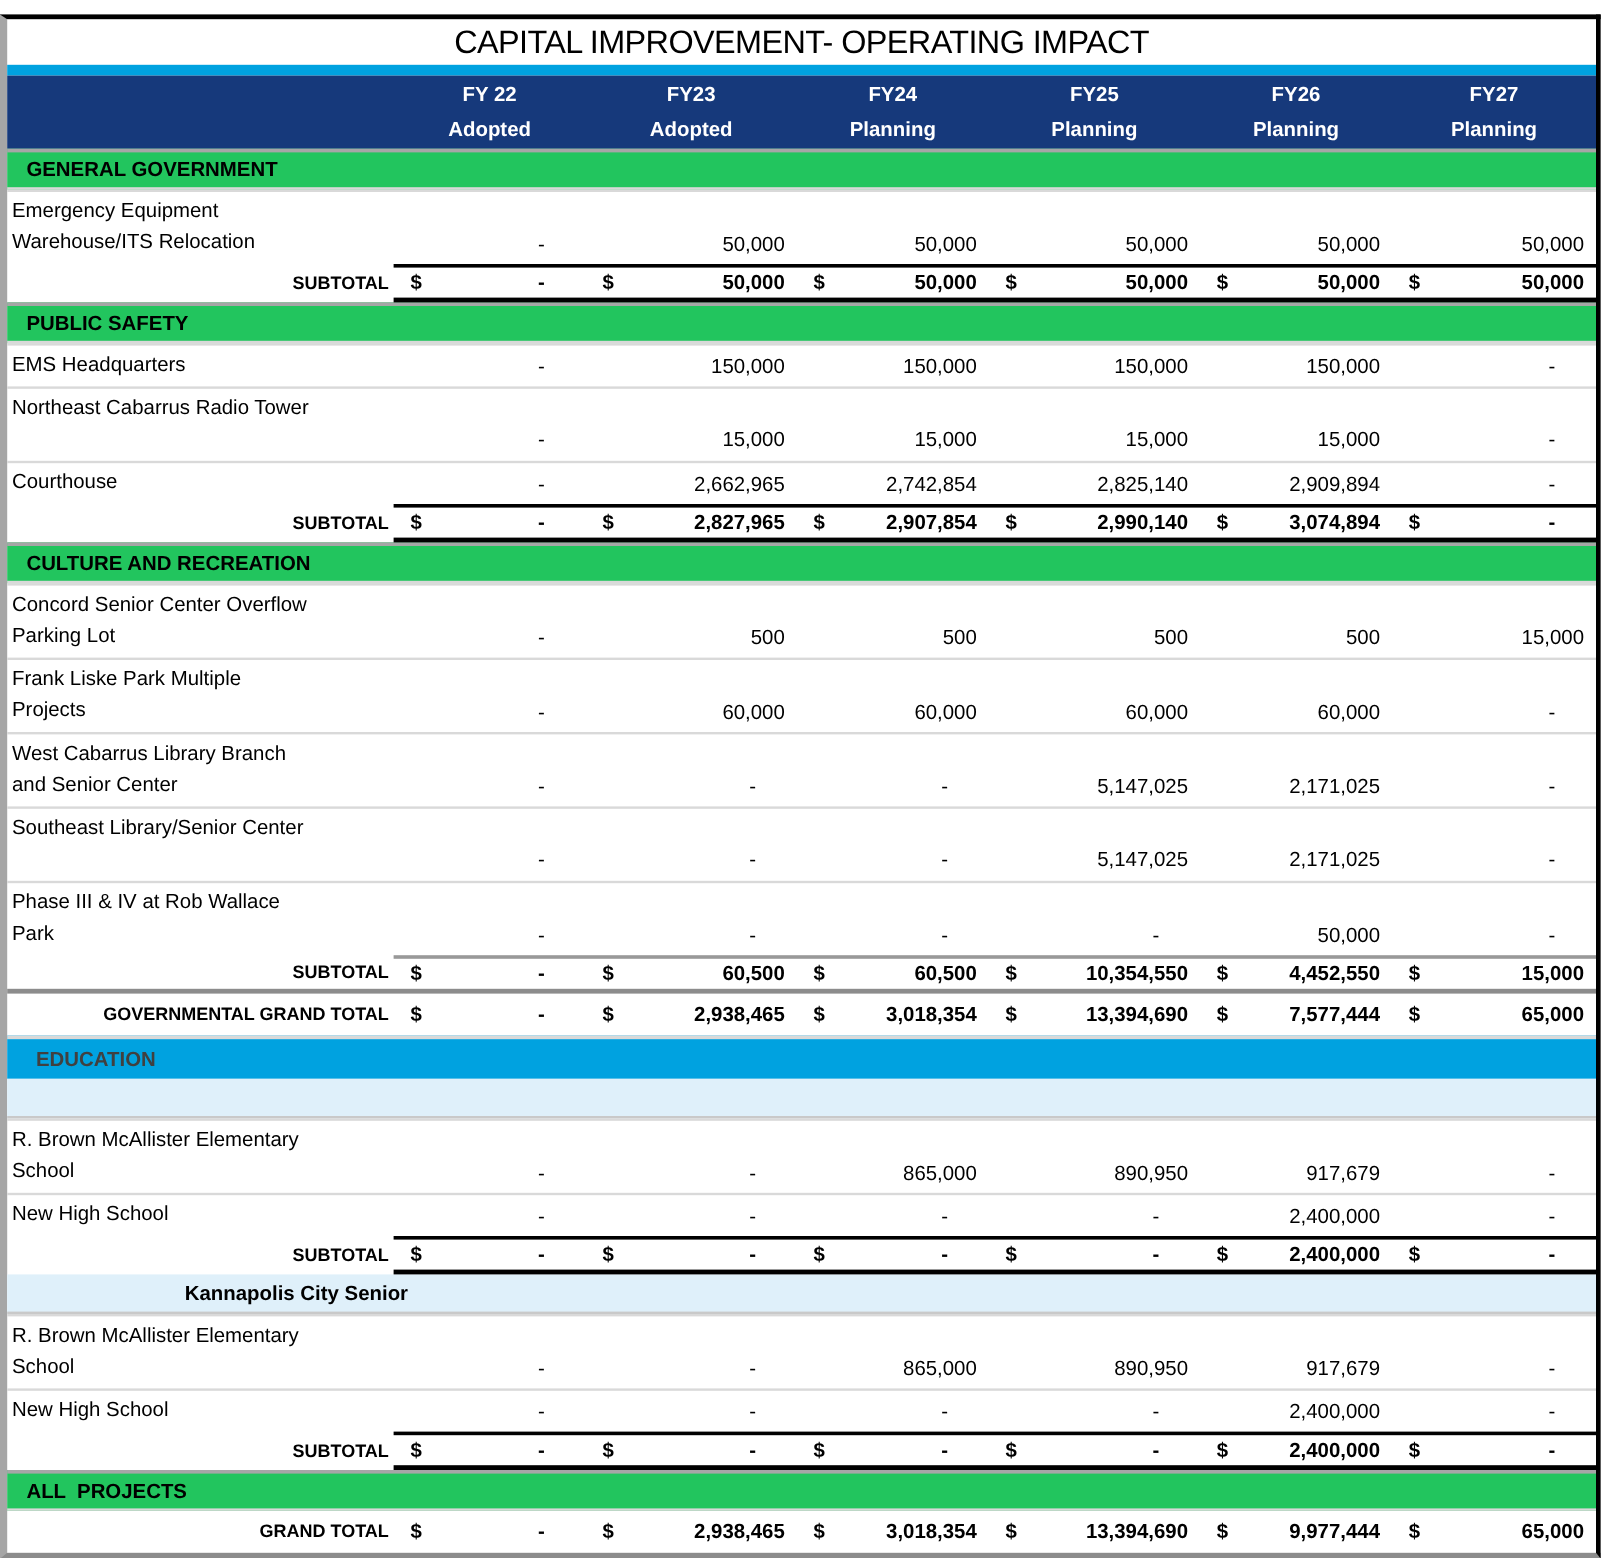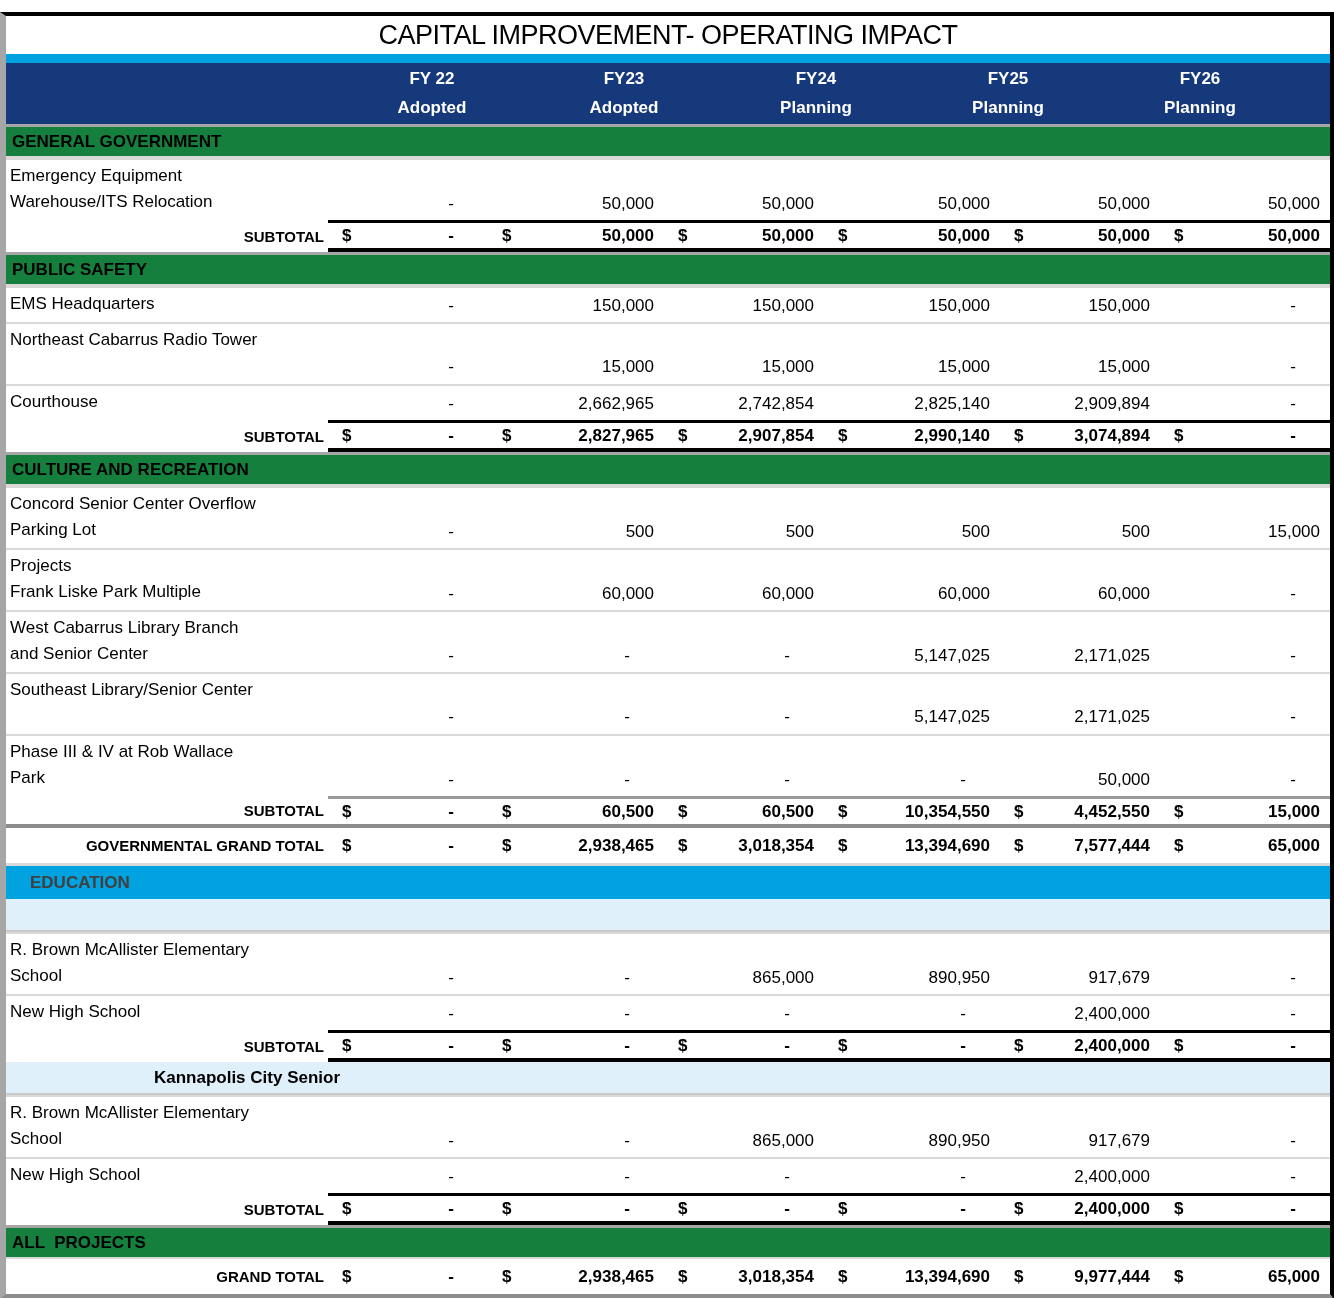--- a/index.html
+++ b/index.html
@@ -7,24 +7,24 @@
   .sheet{
     width:1334px;margin:12px 0 0 0;box-sizing:border-box;background:#fff;
     border-top:4px solid #000;border-right:4px solid #000;
     border-left:6px solid #a6a6a6;border-bottom:5px solid #8c8c8c;
   }
   .title-row{height:38px;display:flex;align-items:center;justify-content:center;
     font-size:27px;font-weight:400;letter-spacing:-0.5px;}
   .stripe{height:9px;}
   
   .cols{display:grid;grid-template-columns:322px 160px 176px 160px 176px 160px 170px;}
-  .thead{height:61px;color:#fff;font-weight:bold;font-size:17px;gap:24px;}
+  .thead{height:61px;color:#fff;font-weight:bold;font-size:17px;}
   .thcell{display:flex;flex-direction:column;align-items:center;justify-content:center;gap:9px;}
   .row{box-sizing:border-box;}
-  .r-section{height:34px;background:#15803d;border-top:3px solid #a6a6a6;border-bottom:2px solid #d9d9d9;display:flex;}
+  .r-section{height:34px;background:#22c55e;border-top:3px solid #a6a6a6;border-bottom:2px solid #d9d9d9;display:flex;padding-left:10px;}
   .slabel{display:flex;align-items:center;padding-left:6px;font-weight:bold;font-size:17px;white-space:pre;}
   .r-cyan{height:36px;border-top:3px solid #d9d9d9;display:flex;}
   .r-cyan .slabel{color:#404040;margin-left:18px;}
   .r-subheader{height:33px;background:#dff0fa;border-bottom:2px solid #c9c9c9;display:grid;grid-template-columns:482px 1fr;}
   .r-subheader .slabel{justify-content:center;padding-left:0;}
   .r-project{border-top:2px solid #d9d9d9;}
   .r-project.short{height:36px;}
   .r-project.tall{height:62px;}
   .label-cell{box-sizing:border-box;padding:3px 4px 6px 4px;font-size:17px;line-height:26px;
     display:flex;flex-direction:column;justify-content:space-between;}
@@ -259,22 +259,22 @@
         </div>
         <div class="vcell">
           <span class="val">500</span>
         </div>
         <div class="vcell">
           <span class="val">15,000</span>
         </div>
       </div>
       <div class="row cols r-project tall">
         <div class="label-cell">
+          <div class="lline">Frank Liske Park Multiple</div>
           <div class="lline">Projects</div>
-          <div class="lline">Frank Liske Park Multiple</div>
         </div>
         <div class="vcell">
           <span class="val dash">-</span>
         </div>
         <div class="vcell">
           <span class="val">60,000</span>
         </div>
         <div class="vcell">
           <span class="val">60,000</span>
         </div>

